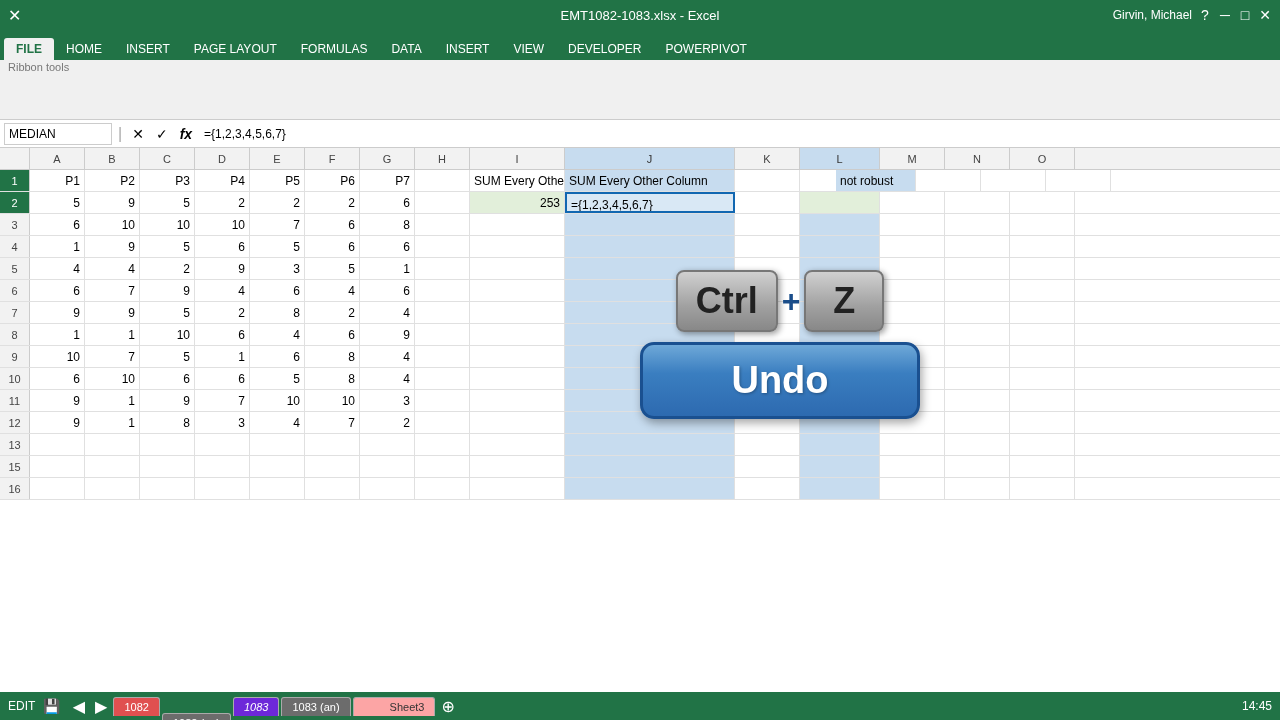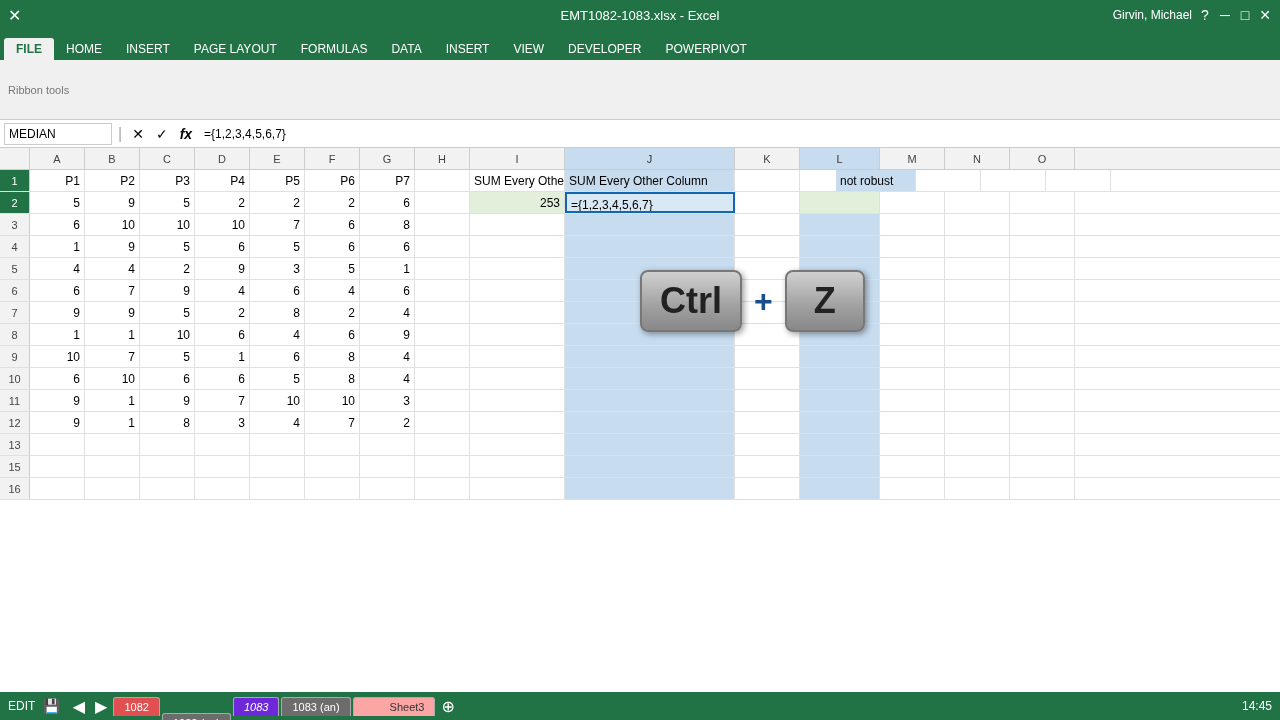--- a/index.html
+++ b/index.html
@@ -39,22 +39,21 @@
       background: #f0f0f0;
       color: #217346;
       font-weight: bold;
     }
 
     .ribbon-body {
       background: #f0f0f0;
       border-bottom: 1px solid #ccc;
       height: 60px;
       display: flex;
-      align-items: center;
-      padding: 8px 8px;
+      padding: 1px 8px;
       gap: 4px;
     }
 
     
     .formula-bar {
       display: flex;
       align-items: center;
       background: white;
       border-bottom: 1px solid #ccc;
       height: 28px;
@@ -192,21 +191,21 @@
       top: 270px;
       display: flex;
       flex-direction: column;
       align-items: center;
       gap: 10px;
       z-index: 100;
     }
     .key-row {
       display: flex;
       align-items: center;
-      gap: 12px;
+      gap: 4px;
     }
     .key-btn {
       background: linear-gradient(180deg, #d0d0d0 0%, #a0a0a0 60%, #888 100%);
       border: 2px solid #777;
       border-radius: 8px;
       box-shadow: 2px 2px 6px rgba(0,0,0,0.4);
       padding: 8px 18px;
       font-size: 36px;
       font-weight: bold;
       color: #222;
@@ -593,13 +592,14 @@
     <span>14:45</span>
   </div>
 </div>
 
 <div class="overlay">
   <div class="key-row">
     <div class="key-btn">Ctrl</div>
     <div class="key-plus">+</div>
     <div class="key-btn">Z</div>
   </div>
+  <button class="undo-btn">Undo</button>
 </div>
 
 </body></html>

